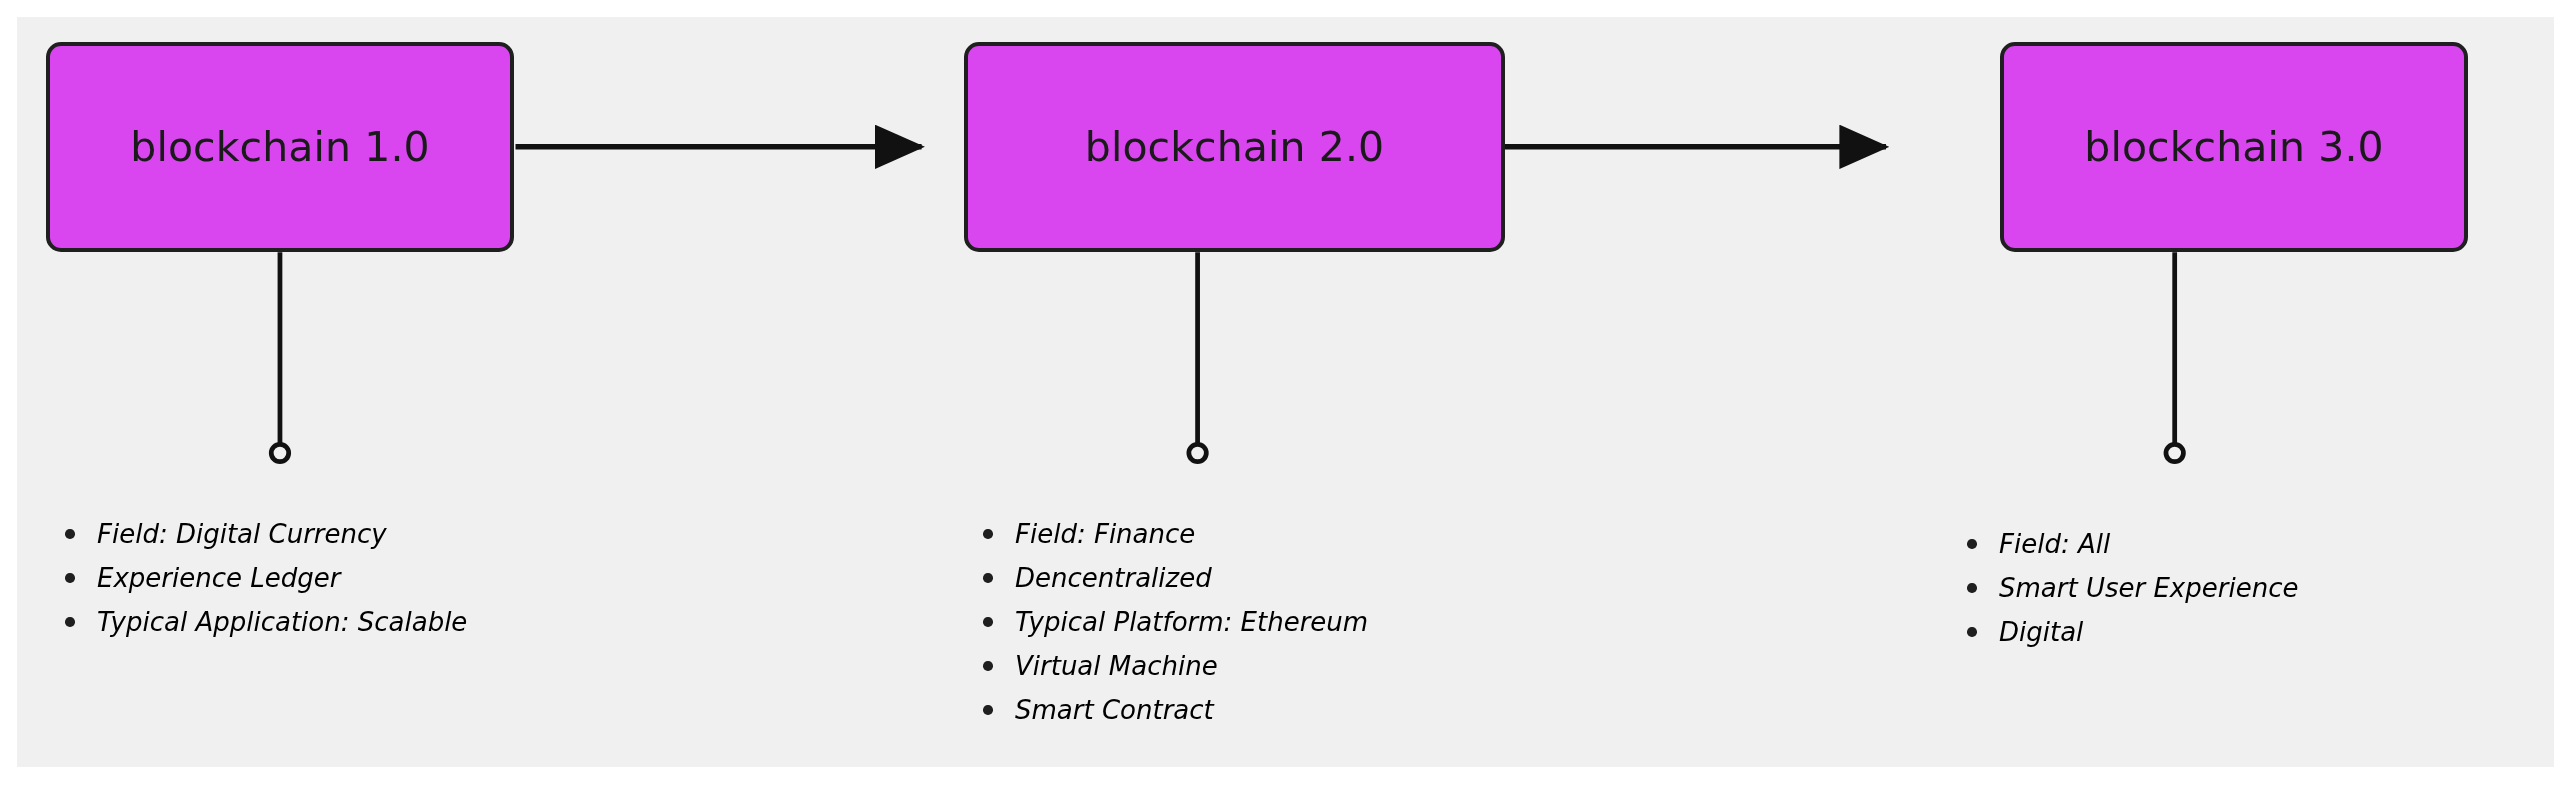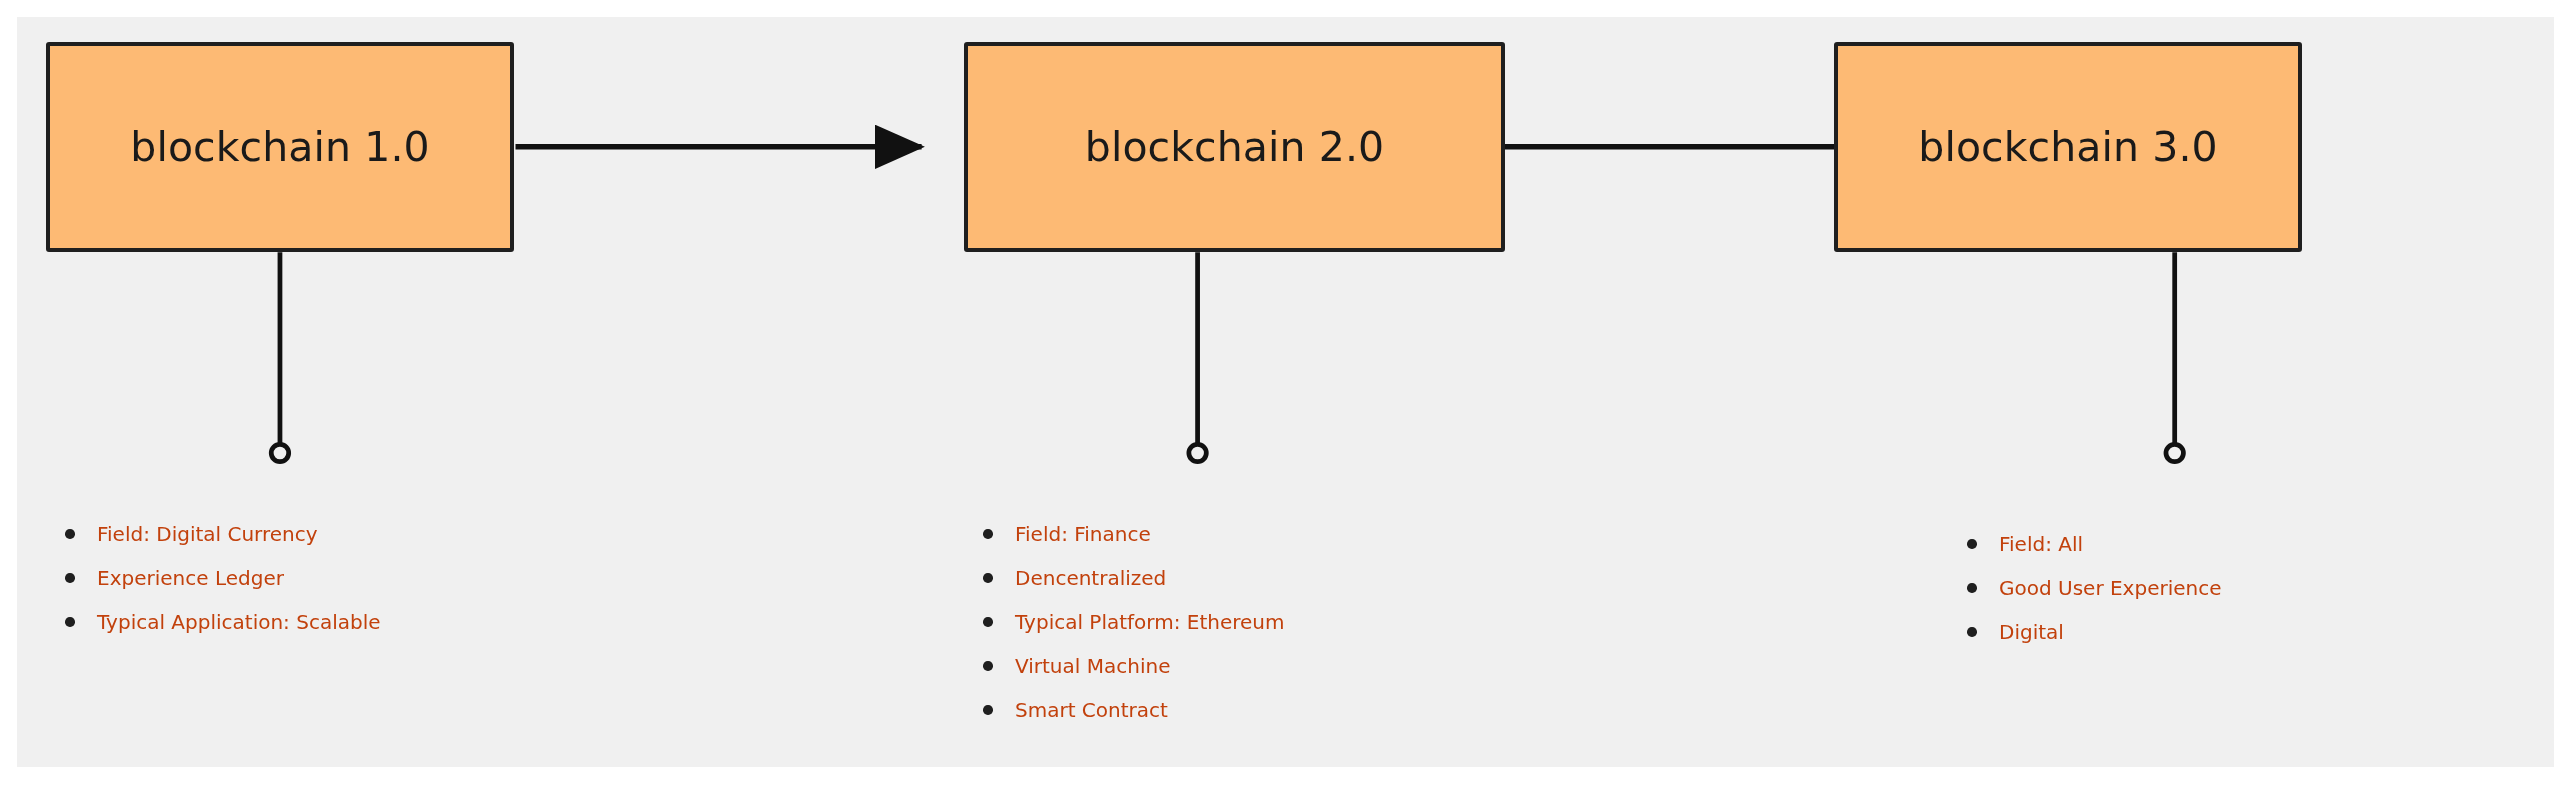--- a/index.html
+++ b/index.html
@@ -29,23 +29,23 @@
   .layer {
     position: absolute;
     left: 0;
     top: 0;
     width: 2576px;
     height: 787px;
   }
   .node {
     position: absolute;
     box-sizing: border-box;
-    background: #fdba74;
+    background: #d946ef;
     border: 4px solid #1f1f1f;
-    border-radius: 3px;
+    border-radius: 15px;
     display: flex;
     align-items: center;
     justify-content: center;
   }
   .node-label {
     font-size: 41px;
     color: #1a1a1a;
     letter-spacing: 0.1px;
     white-space: nowrap;
   }
@@ -53,23 +53,24 @@
     position: absolute;
     margin: 0;
     padding: 0;
     list-style: none;
   }
   .bullet-item {
     position: relative;
     padding-left: 32px;
     height: 44px;
     line-height: 44px;
-    font-size: 20px;
-    color: #c2410c;
+    font-size: 26px;
+    color: #000000;
     white-space: nowrap;
+    font-style: italic;
   }
   .bullet-item::before {
     content: "";
     position: absolute;
     left: 0px;
     top: 50%;
     margin-top: -4.8px;
     width: 9.5px;
     height: 9.5px;
     border-radius: 50%;
@@ -115,38 +116,38 @@
   </svg>
 
   <div class="node" style="left:46px; top:42px; width:468px; height:210px;">
     <span class="node-label">blockchain 1.0</span>
   </div>
 
   <div class="node" style="left:964px; top:42px; width:541px; height:210px;">
     <span class="node-label">blockchain 2.0</span>
   </div>
 
-  <div class="node" style="left:1834px; top:42px; width:468px; height:210px;">
+  <div class="node" style="left:2000px; top:42px; width:468px; height:210px;">
     <span class="node-label">blockchain 3.0</span>
   </div>
 
   <ul class="bullet-list" style="left:65px; top:512px;">
     <li class="bullet-item">Field: Digital Currency</li>
     <li class="bullet-item">Experience Ledger</li>
     <li class="bullet-item">Typical Application: Scalable</li>
   </ul>
 
   <ul class="bullet-list" style="left:983px; top:512px;">
     <li class="bullet-item">Field: Finance</li>
     <li class="bullet-item">Dencentralized</li>
     <li class="bullet-item">Typical Platform: Ethereum</li>
     <li class="bullet-item">Virtual Machine</li>
     <li class="bullet-item">Smart Contract</li>
   </ul>
 
   <ul class="bullet-list" style="left:1967px; top:522px;">
     <li class="bullet-item">Field: All</li>
-    <li class="bullet-item">Good User Experience</li>
+    <li class="bullet-item">Smart User Experience</li>
     <li class="bullet-item">Digital</li>
   </ul>
 
 </div>
 
 
 </body></html>

